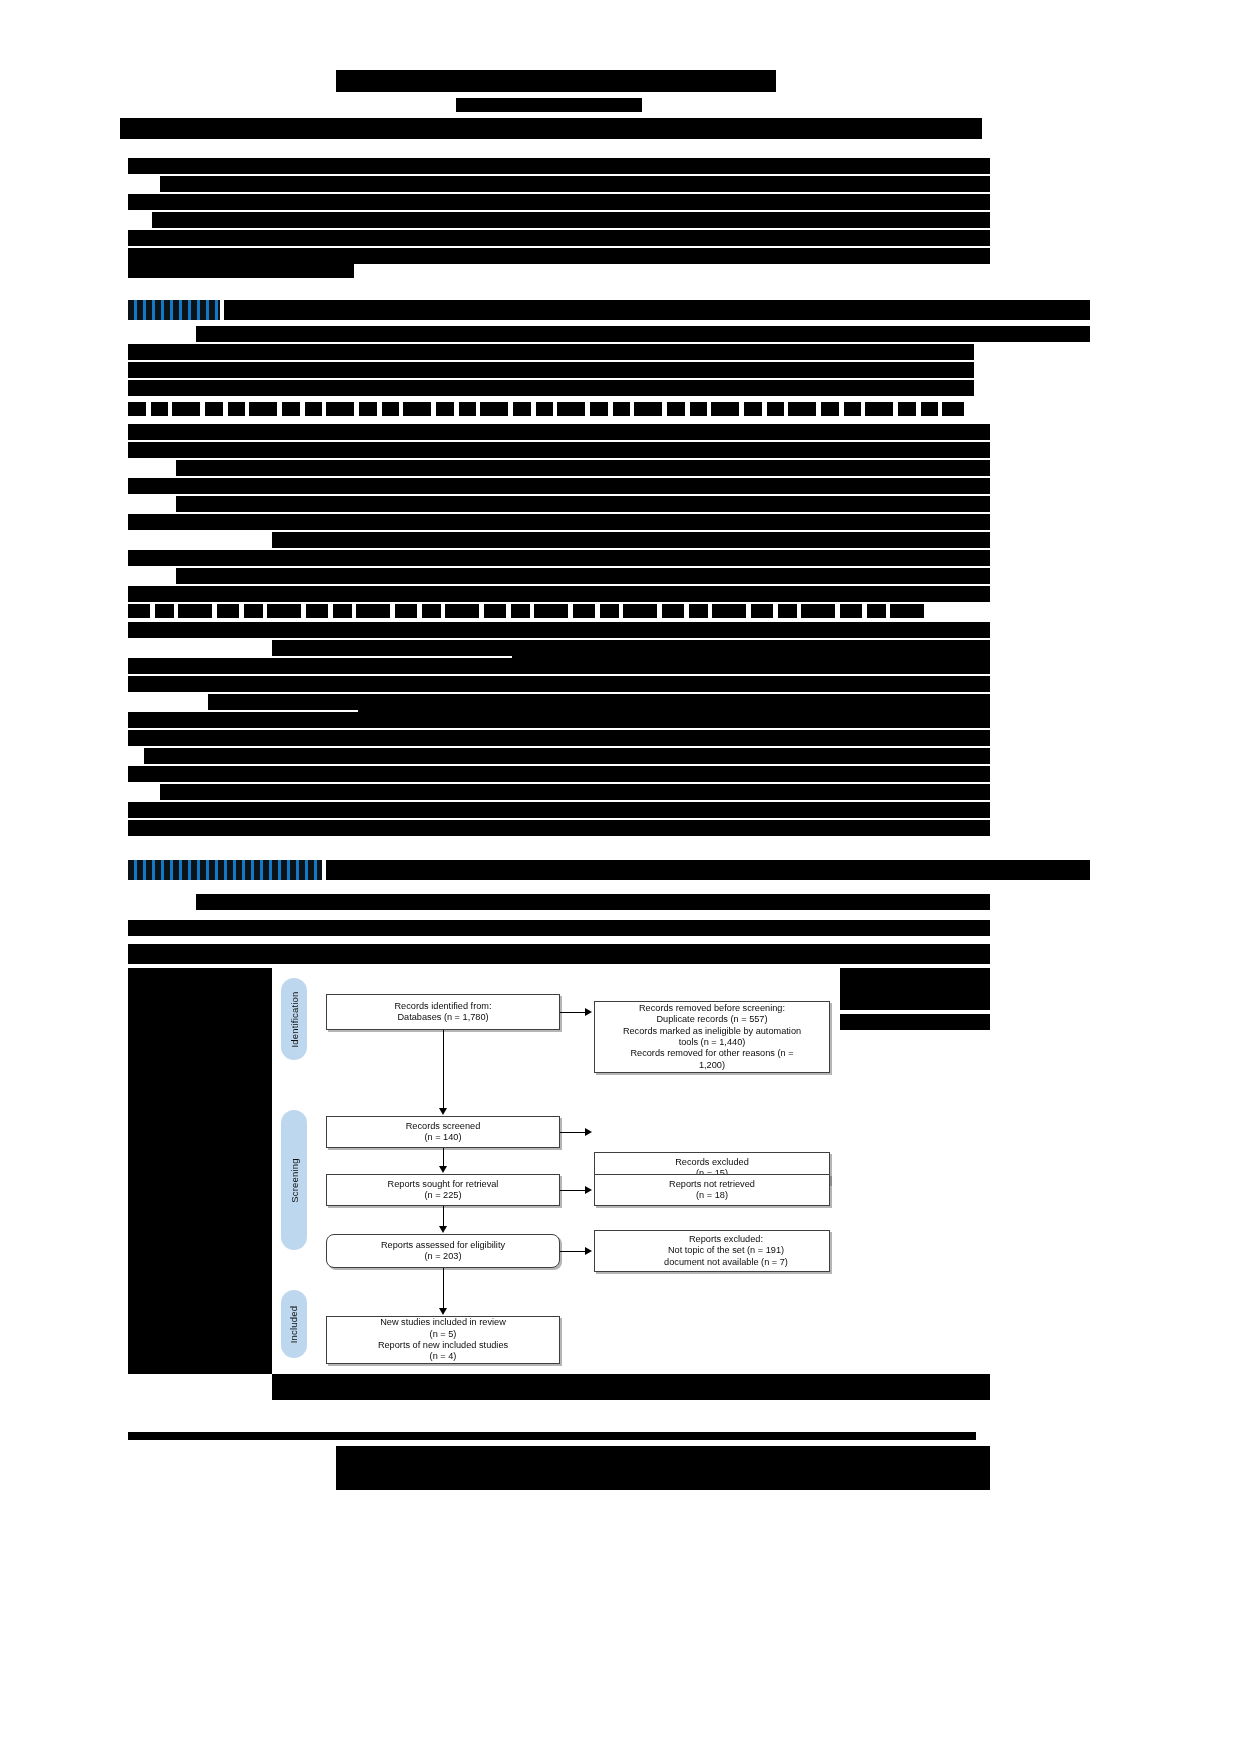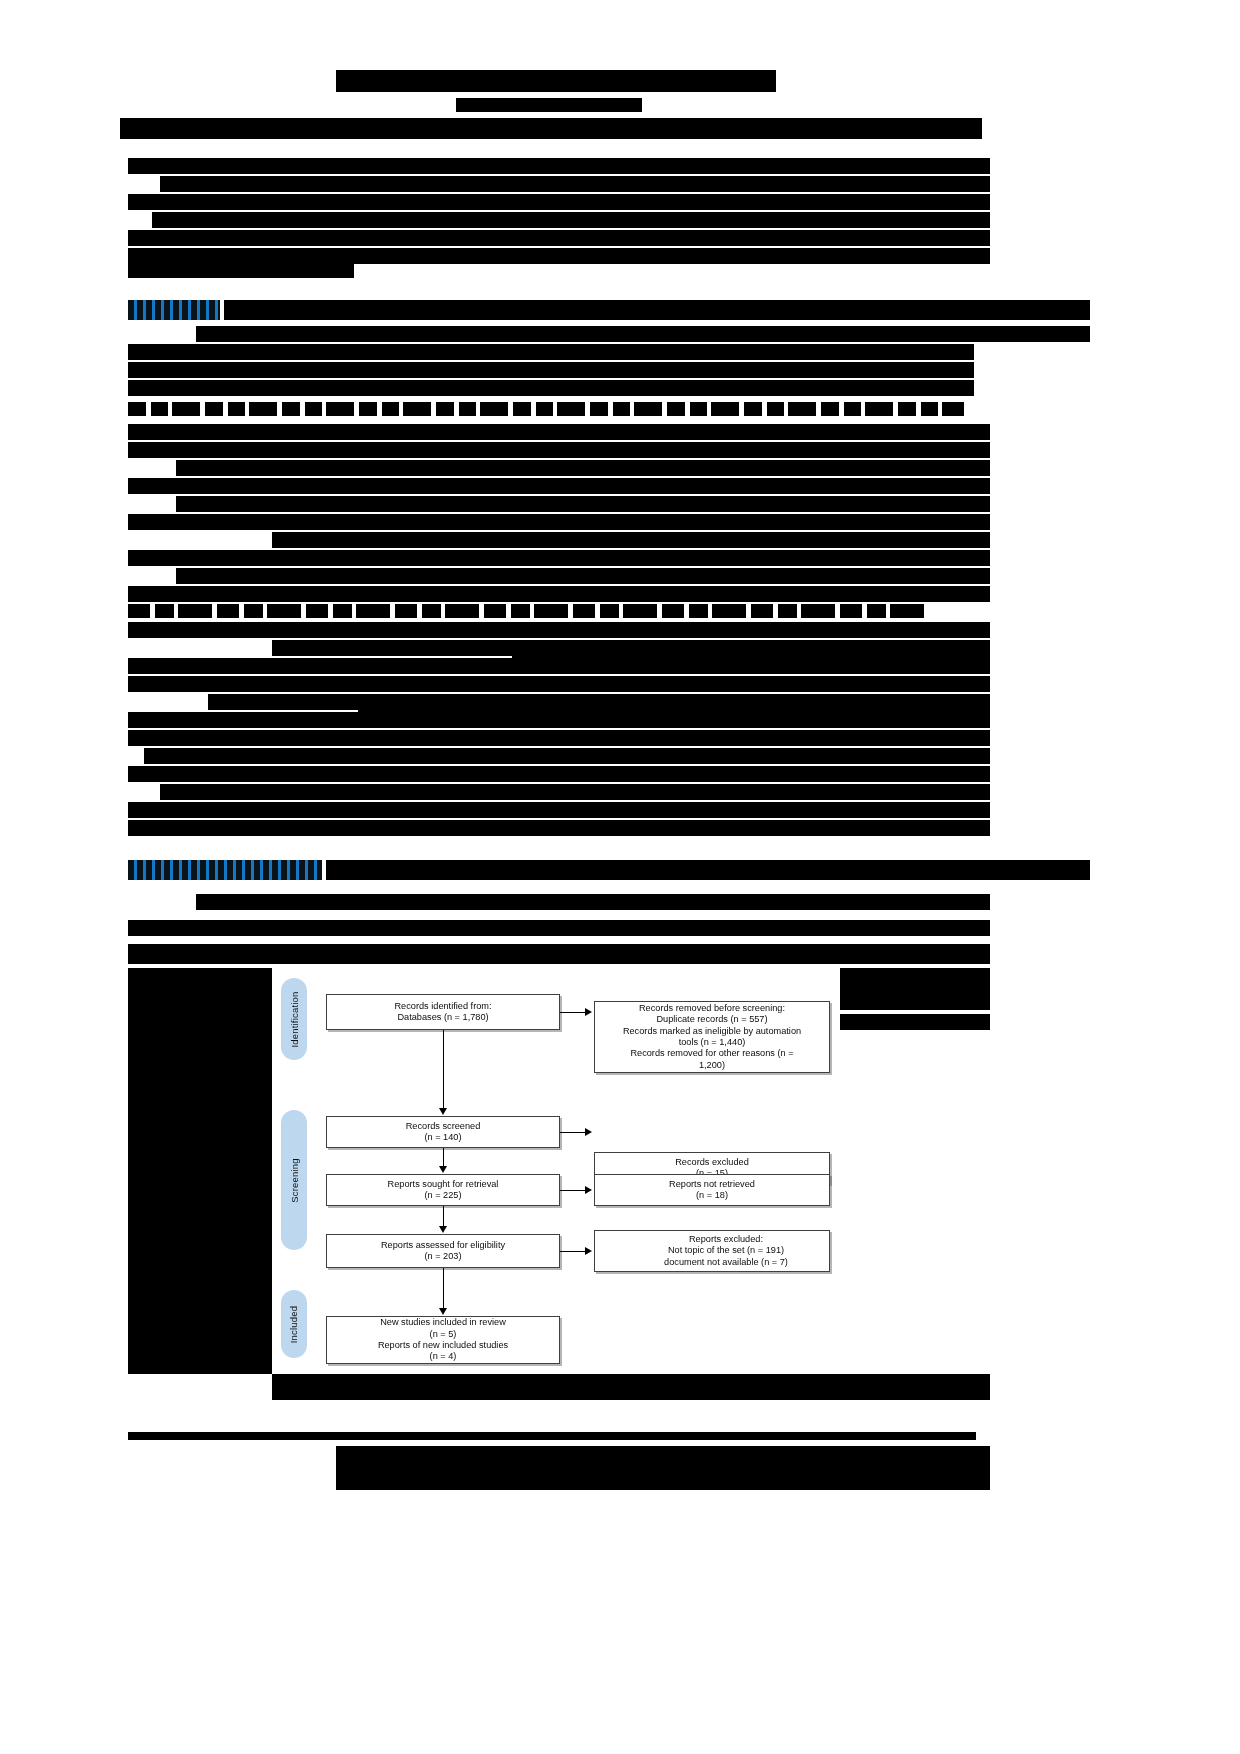--- a/index.html
+++ b/index.html
@@ -229,21 +229,21 @@
     <div class="pbox" style="left:322px; top:206px; width:236px; height:32px;">
       <p>Reports not retrieved
 (n = 18)</p>
     </div>
     <div class="arrow-h" style="left:288px; top:222px; width:27px;"></div>
     <div class="head-r" style="left:313px; top:218px;"></div>
 
     <div class="arrow-v" style="left:171px; top:238px; height:24px;"></div>
     <div class="head-d" style="left:167px; top:258px;"></div>
 
-    <div class="pbox" style="left:54px; top:266px; width:234px; height:34px;">
+    <div class="pbox" style="left:54px; top:266px; width:234px; height:34px;border-radius:8px;">
       <p>Reports assessed for eligibility
 (n = 203)</p>
     </div>
     <div class="pbox" style="left:322px; top:262px; width:236px; height:42px;padding-left:32px;">
       <p>Reports excluded:
 Not topic of the set (n = 191)
 document not available (n = 7)</p>
     </div>
     <div class="arrow-h" style="left:288px; top:283px; width:27px;"></div>
     <div class="head-r" style="left:313px; top:279px;"></div>

